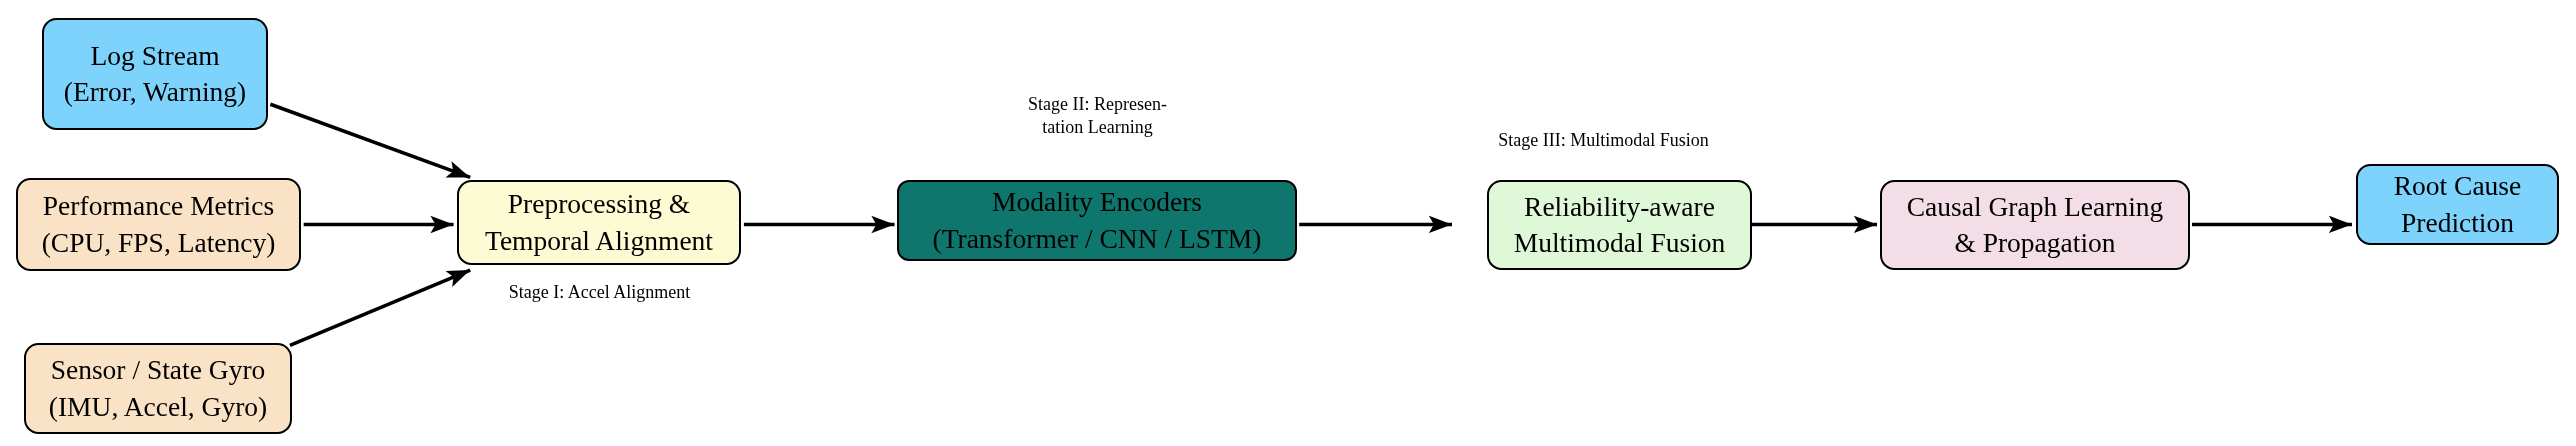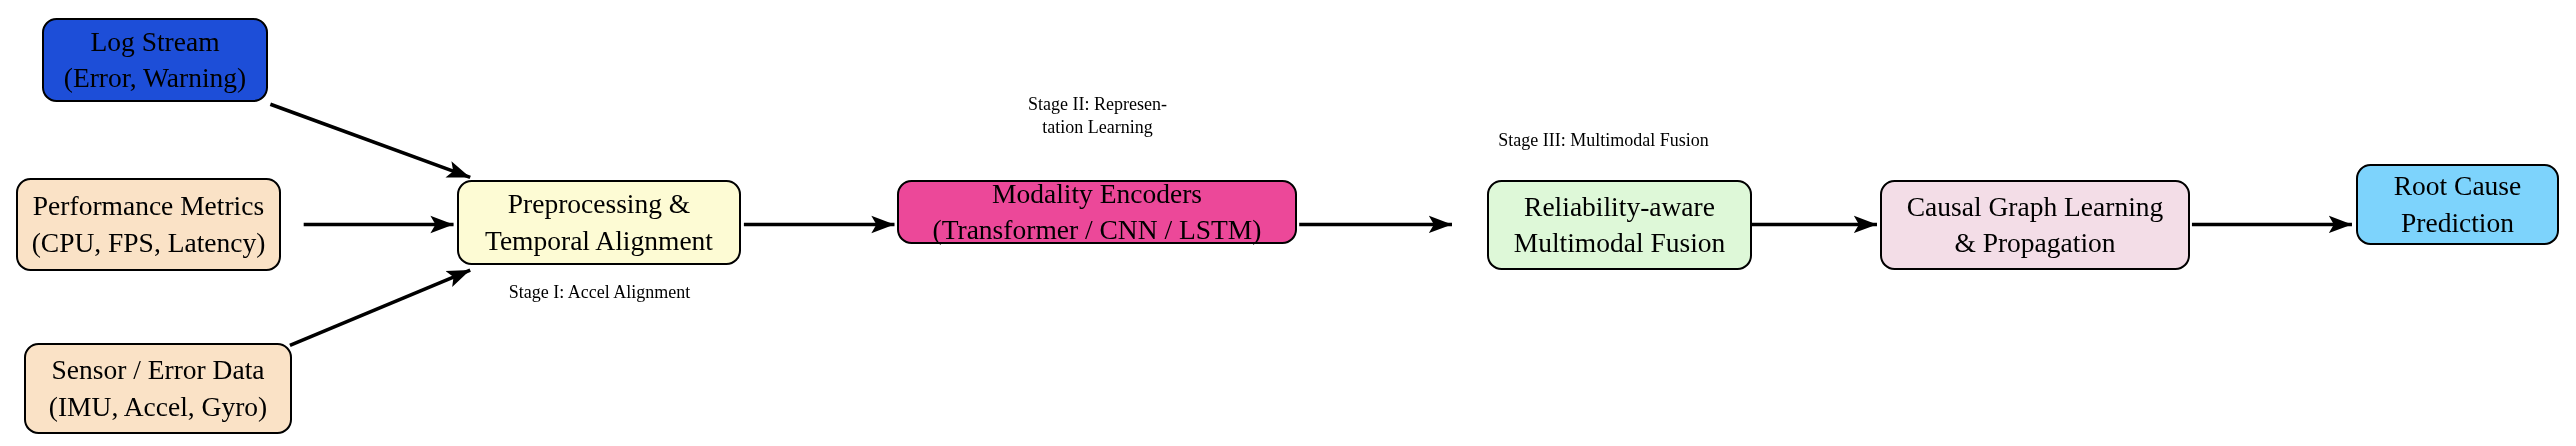--- a/index.html
+++ b/index.html
@@ -57,41 +57,41 @@
     </defs>
     <line x1="372" y1="144" x2="648" y2="245" stroke="#000000" stroke-width="5" marker-end="url(#arrowhead)"></line>
     <line x1="418" y1="310" x2="625" y2="310" stroke="#000000" stroke-width="5" marker-end="url(#arrowhead)"></line>
     <line x1="399" y1="477" x2="648" y2="373" stroke="#000000" stroke-width="5" marker-end="url(#arrowhead)"></line>
     <line x1="1026" y1="310" x2="1234" y2="310" stroke="#000000" stroke-width="5" marker-end="url(#arrowhead)"></line>
     <line x1="1793" y1="310" x2="2004" y2="310" stroke="#000000" stroke-width="5" marker-end="url(#arrowhead)"></line>
     <line x1="2377" y1="310" x2="2591" y2="310" stroke="#000000" stroke-width="5" marker-end="url(#arrowhead)"></line>
     <line x1="3026" y1="310" x2="3247" y2="310" stroke="#000000" stroke-width="5" marker-end="url(#arrowhead)"></line>
   </svg>
 
-  <div class="node" style="left: 42px; top: 18px; width: 226px; height: 84px; background-color: #1d4ed8;">
+  <div class="node" style="left: 42px; top: 18px; width: 226px; height: 112px; background-color: #7dd3fc;">
     <span class="node-label">Log Stream
 (Error, Warning)</span>
   </div>
 
-  <div class="node" style="left: 16px; top: 178px; width: 265px; height: 93px; background-color: rgb(250, 226, 198);">
+  <div class="node" style="left: 16px; top: 178px; width: 285px; height: 93px; background-color: rgb(250, 226, 198);">
     <span class="node-label">Performance Metrics
 (CPU, FPS, Latency)</span>
   </div>
 
   <div class="node" style="left: 24px; top: 343px; width: 268px; height: 91px; background-color: rgb(250, 226, 198);">
-    <span class="node-label">Sensor / Error Data
+    <span class="node-label">Sensor / State Gyro
 (IMU, Accel, Gyro)</span>
   </div>
 
   <div class="node" style="left: 457px; top: 180px; width: 284px; height: 85px; background-color: rgb(253, 251, 212);">
     <span class="node-label">Preprocessing &amp;
 Temporal Alignment</span>
   </div>
 
-  <div class="node" style="left: 897px; top: 180px; width: 400px; height: 64px; background-color: #ec4899;">
+  <div class="node" style="left: 897px; top: 180px; width: 400px; height: 81px; background-color: #0f766e; border-radius: 12px;">
     <span class="node-label">Modality Encoders
 (Transformer / CNN / LSTM)</span>
   </div>
 
   <div class="node" style="left: 1455px; top: 180px; width: 265px; height: 90px; background-color: rgb(222, 248, 216); margin-left: 32px;">
     <span class="node-label">Reliability-aware
 Multimodal Fusion</span>
   </div>
 
   <div class="node" style="left: 1880px; top: 180px; width: 310px; height: 90px; background-color: rgb(243, 221, 231);">

